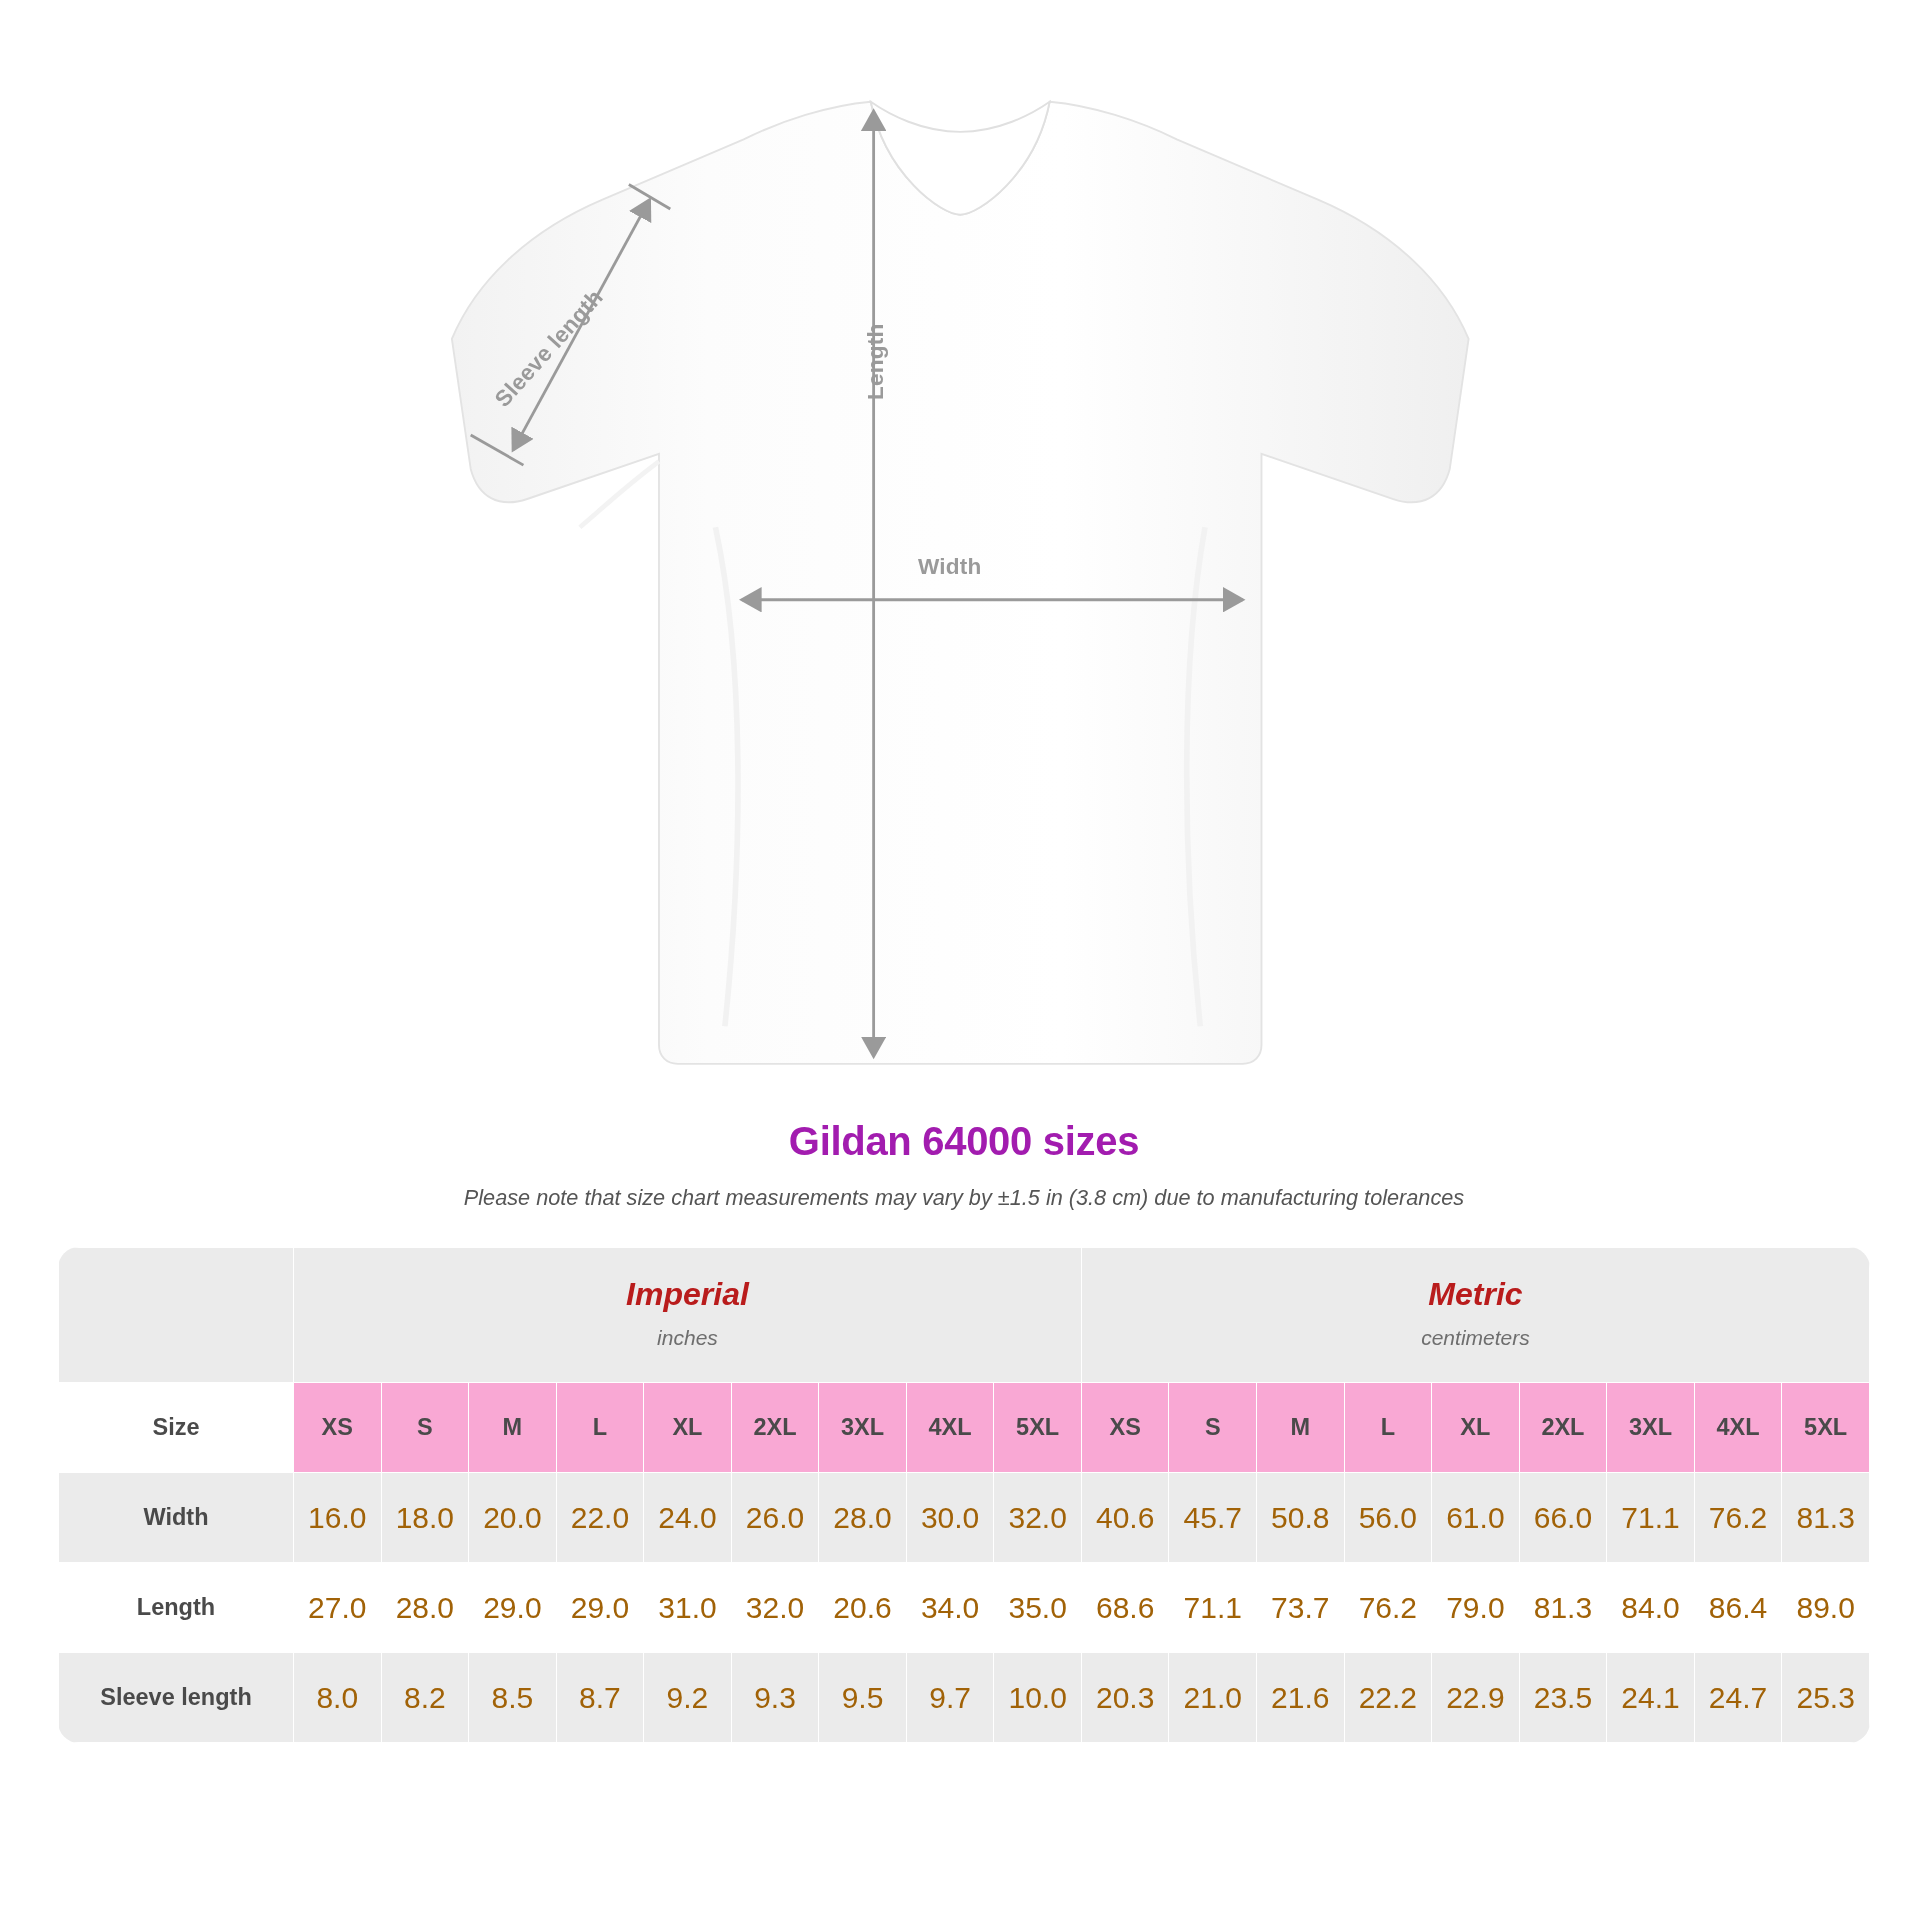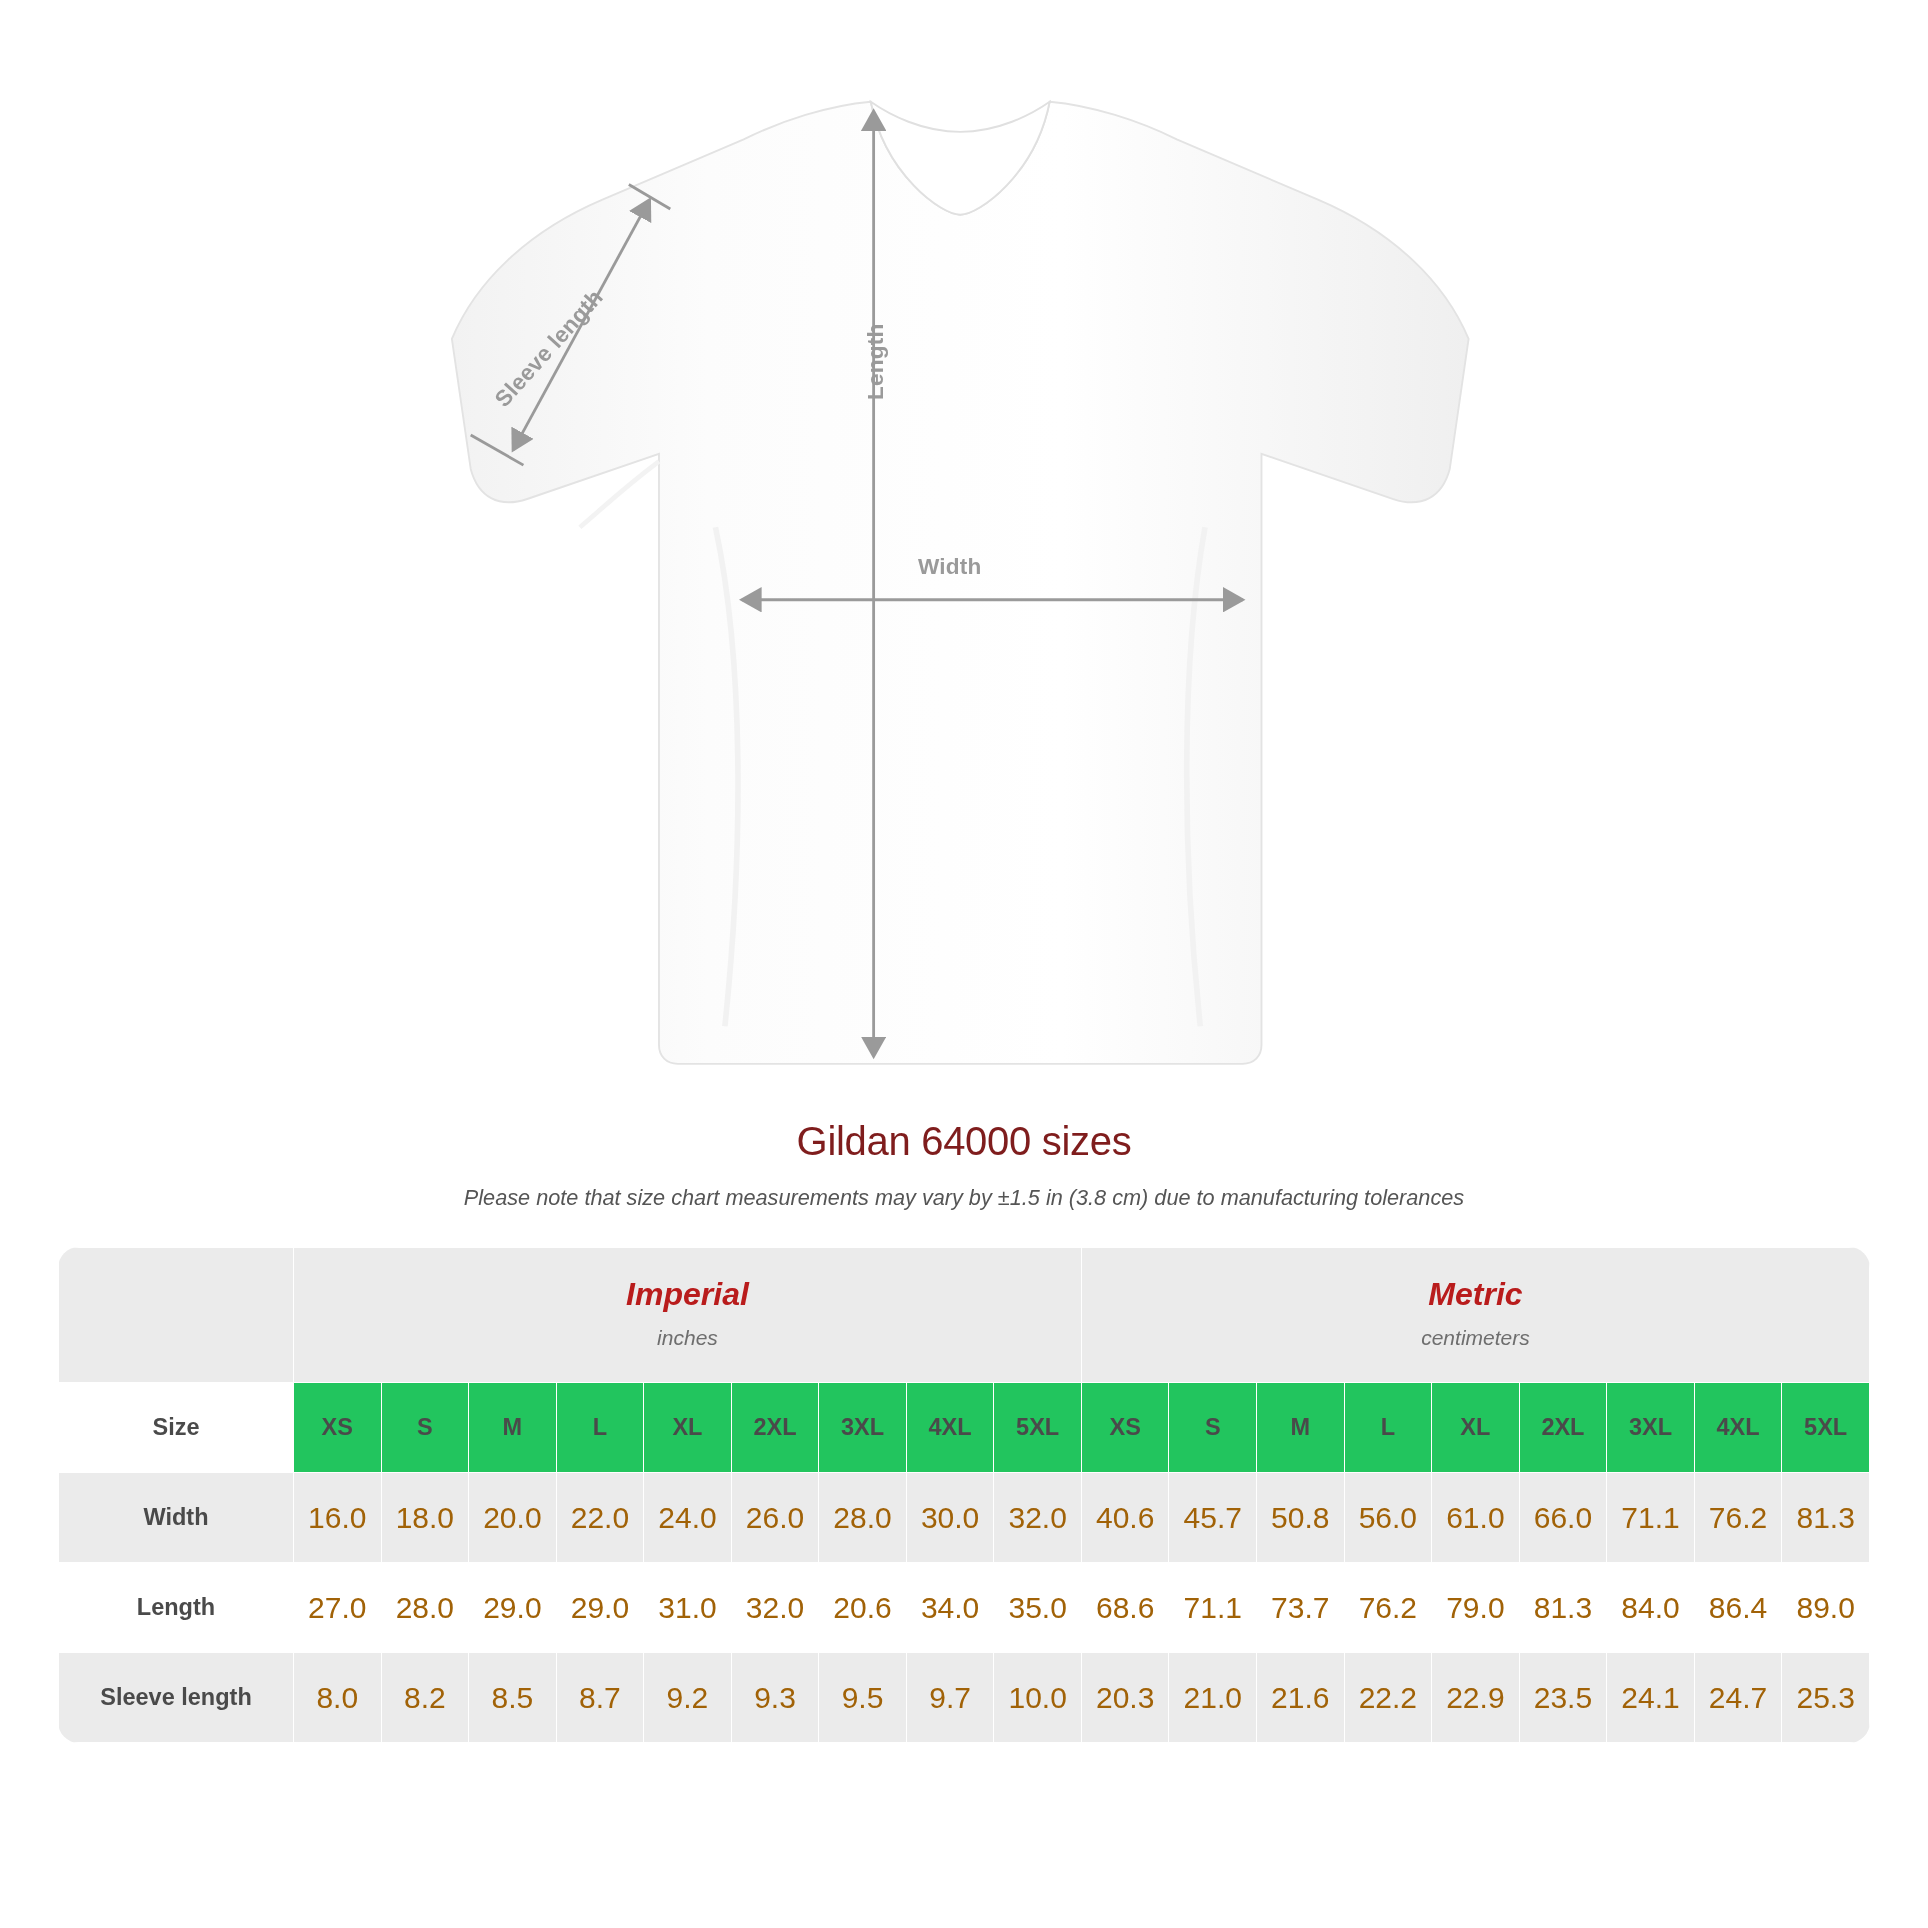--- a/index.html
+++ b/index.html
@@ -56,22 +56,22 @@
     transform-origin: left top;
   }
 
   
   .title-block {
     text-align: center;
     margin-top: 7.5px;
   }
   .chart-title {
     font-size: 40px;
-    font-weight: normal;
-    color: #7f1d1d;
+    font-weight: bold;
+    color: #a21caf;
     margin: 0;
     letter-spacing: -0.3px;
   }
   .chart-note {
     font-size: 21.7px;
     font-style: italic;
     color: #555555;
     margin-top: 21px;
   }
 
@@ -107,21 +107,21 @@
     line-height: 1.15;
   }
   .unit-sub {
     font-size: 21px;
     font-style: italic;
     color: #6e6e6e;
     margin-top: 14px;
   }
   
   .head-row td {
-    background: #22c55e;
+    background: #f9a8d4;
     font-size: 23.5px;
     font-weight: bold;
     color: #4a4a4a;
     height: 87px;
   }
   .head-row td.rowhead {
     background: #ffffff;
   }
   
   .data-row td {

